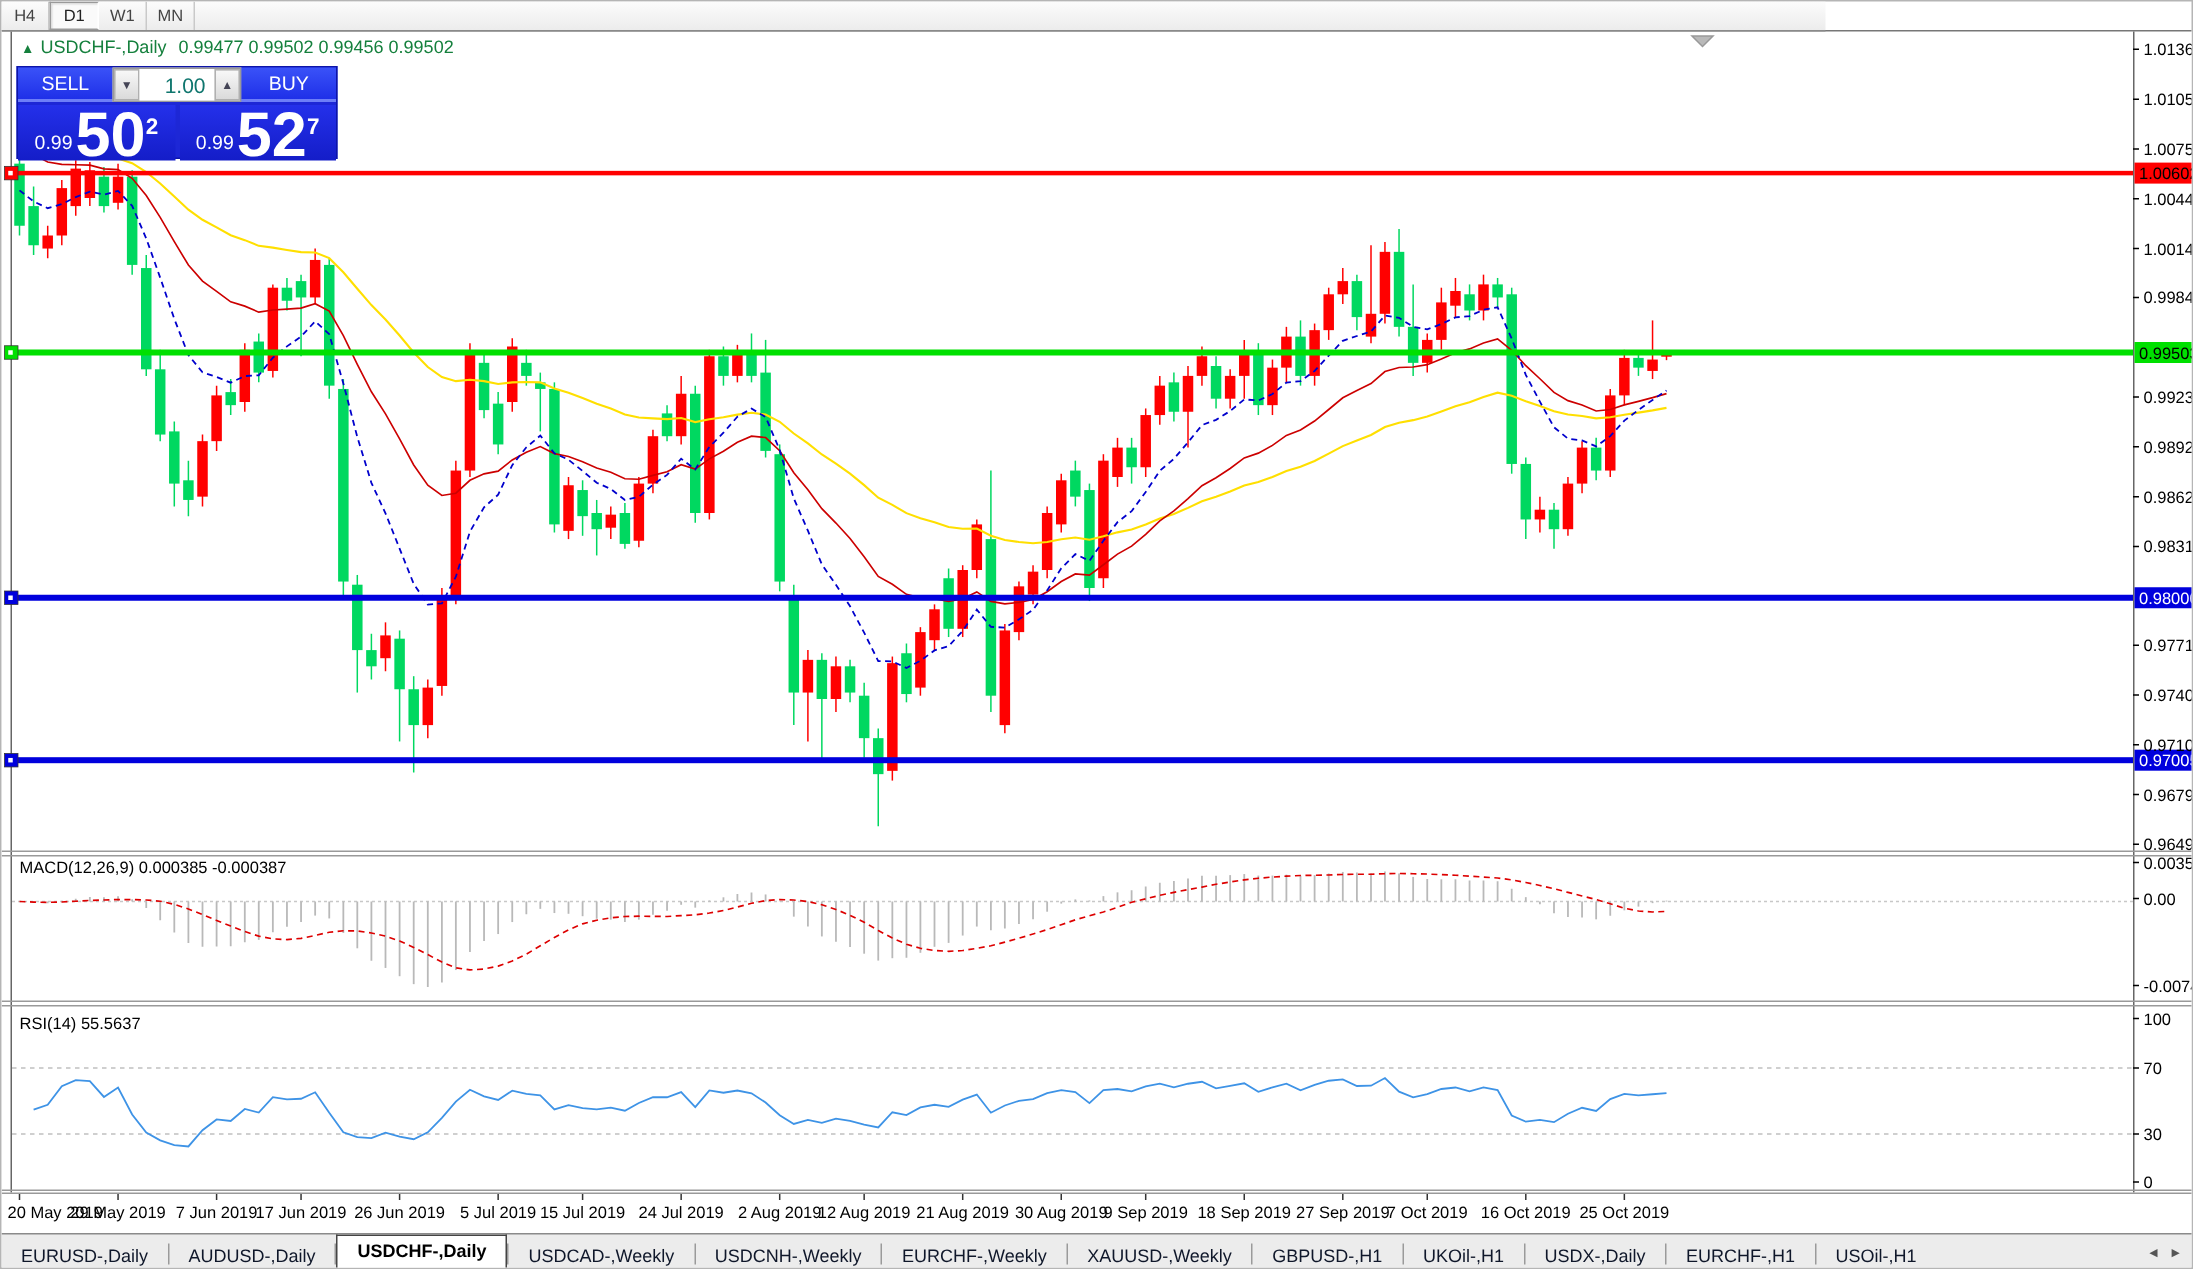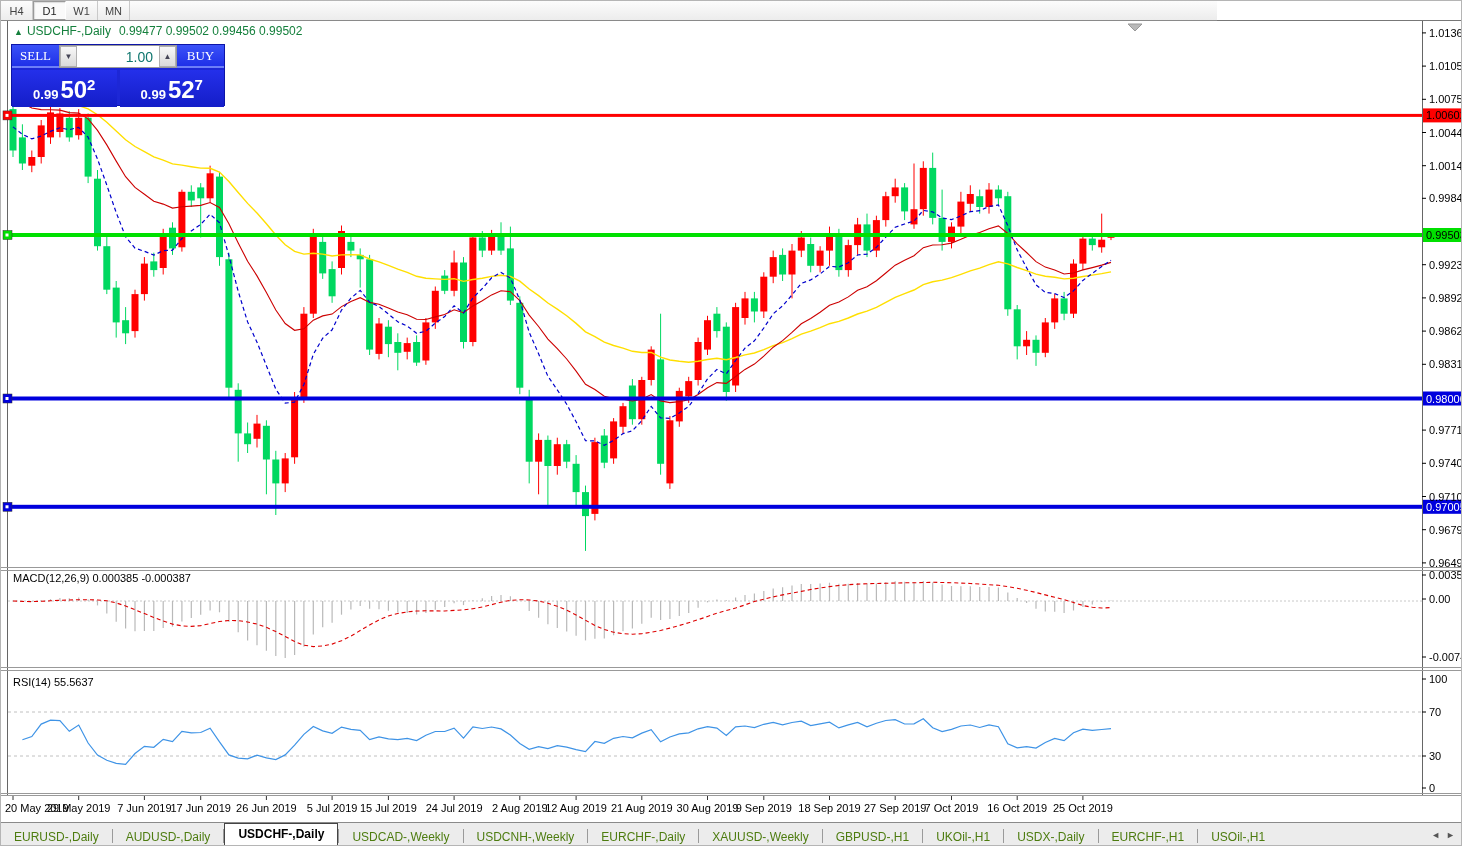--- a/index.html
+++ b/index.html
@@ -16,38 +16,38 @@
   
   #chart-svg{position:absolute;left:0;top:0;z-index:1;}
   #chart-title{position:absolute;left:13px;top:23px;z-index:5;font-size:12px;color:#15803d;
       white-space:nowrap;}
   #chart-title .marker{font-size:9px;margin-right:4px;}
   #chart-title .sym{margin-right:8px;}
   
   #trade-panel{position:absolute;left:10px;top:43px;width:214px;height:62px;z-index:6;
       background:#1d27d6;border:1px solid #0d15a8;box-sizing:border-box;}
   #tp-row1{position:absolute;left:0;top:0;width:100%;height:23px;display:flex;}
-  .tp-btn{width:47px;height:23px;background:linear-gradient(#3a52f8,#1f30e8);color:#fff;
+  .tp-btn{width:63px;height:23px;background:linear-gradient(#3a52f8,#1f30e8);color:#fff;
       font-size:13px;display:flex;align-items:center;justify-content:center;
-      border-bottom:2px solid #6d7ef8;box-sizing:border-box;cursor:pointer;font-family:Liberation Serif, serif;}
+      border-bottom:2px solid #6d7ef8;box-sizing:border-box;cursor:pointer;}
   #tp-spin{flex:1;display:flex;height:23px;background:#dcdcdc;border:1px solid #9a9a9a;box-sizing:border-box;}
   .spin-btn{width:17px;background:linear-gradient(#f8f8f8,#dadada);border:1px solid #b0b0b0;
       font-size:8px;color:#445;display:flex;align-items:center;justify-content:center;cursor:pointer;box-sizing:border-box;}
   #tp-vol{flex:1;background:#fff;color:#0f766e;font-size:14px;display:flex;align-items:center;
       justify-content:flex-end;padding-right:6px;}
   #tp-row2{position:absolute;left:0;top:25px;width:100%;height:37px;display:flex;gap:3px;}
   .tp-price{flex:1;background:linear-gradient(#2430ea,#141dc8);color:#fff;display:flex;
       align-items:flex-end;justify-content:center;padding-bottom:2px;cursor:pointer;}
-  .tp-price .pfx{font-size:13px;font-weight:bold;margin:0 2px 3px 0;}
-  .tp-price .big{font-size:24px;font-weight:bold;line-height:30px;}
+  .tp-price .pfx{font-size:13px;font-weight:normal;margin:0 2px 3px 0;}
+  .tp-price .big{font-size:42px;font-weight:bold;line-height:30px;}
   .tp-price .sup{font-size:15px;font-weight:bold;vertical-align:top;position:relative;top:-12px;}
   
   #tabbar{position:absolute;left:0;top:821px;width:1462px;height:25px;background:#ececec;
       border-top:1px solid #8a8a8a;display:flex;align-items:flex-end;z-index:20;box-sizing:border-box;}
-  .tab{height:20px;line-height:20px;padding:0 13px;font-size:12px;color:#4d7c0f;white-space:nowrap;cursor:pointer;}
+  .tab{height:20px;line-height:20px;padding:0 13px;font-size:12px;color:#0f172a;white-space:nowrap;cursor:pointer;}
   .tab.active{background:#fff;border:1px solid #444;border-bottom:1px solid #fff;height:22px;
       line-height:21px;font-weight:bold;color:#000;}
   .tabsep{width:1px;height:14px;background:#9a9a9a;margin:0 0 4px 0;}
   #tab-nav{margin-left:auto;display:flex;align-items:center;height:100%;padding-right:8px;gap:6px;}
   .tabarrow{font-size:9px;color:#555;cursor:pointer;}
   svg text{font-family:"Liberation Sans",sans-serif;}
 </style>
 </head>
 <body>
 
@@ -810,21 +810,21 @@
       <div class="tab">EURUSD-,Daily</div>
       <div class="tabsep"></div>
       <div class="tab">AUDUSD-,Daily</div>
       <div class="tabsep"></div>
       <div class="tab active">USDCHF-,Daily</div>
       <div class="tabsep"></div>
       <div class="tab">USDCAD-,Weekly</div>
       <div class="tabsep"></div>
       <div class="tab">USDCNH-,Weekly</div>
       <div class="tabsep"></div>
-      <div class="tab">EURCHF-,Daily</div>
+      <div class="tab">EURCHF-,Weekly</div>
       <div class="tabsep"></div>
       <div class="tab">XAUUSD-,Weekly</div>
       <div class="tabsep"></div>
       <div class="tab">GBPUSD-,H1</div>
       <div class="tabsep"></div>
       <div class="tab">UKOil-,H1</div>
       <div class="tabsep"></div>
       <div class="tab">USDX-,Daily</div>
       <div class="tabsep"></div>
       <div class="tab">EURCHF-,H1</div>

